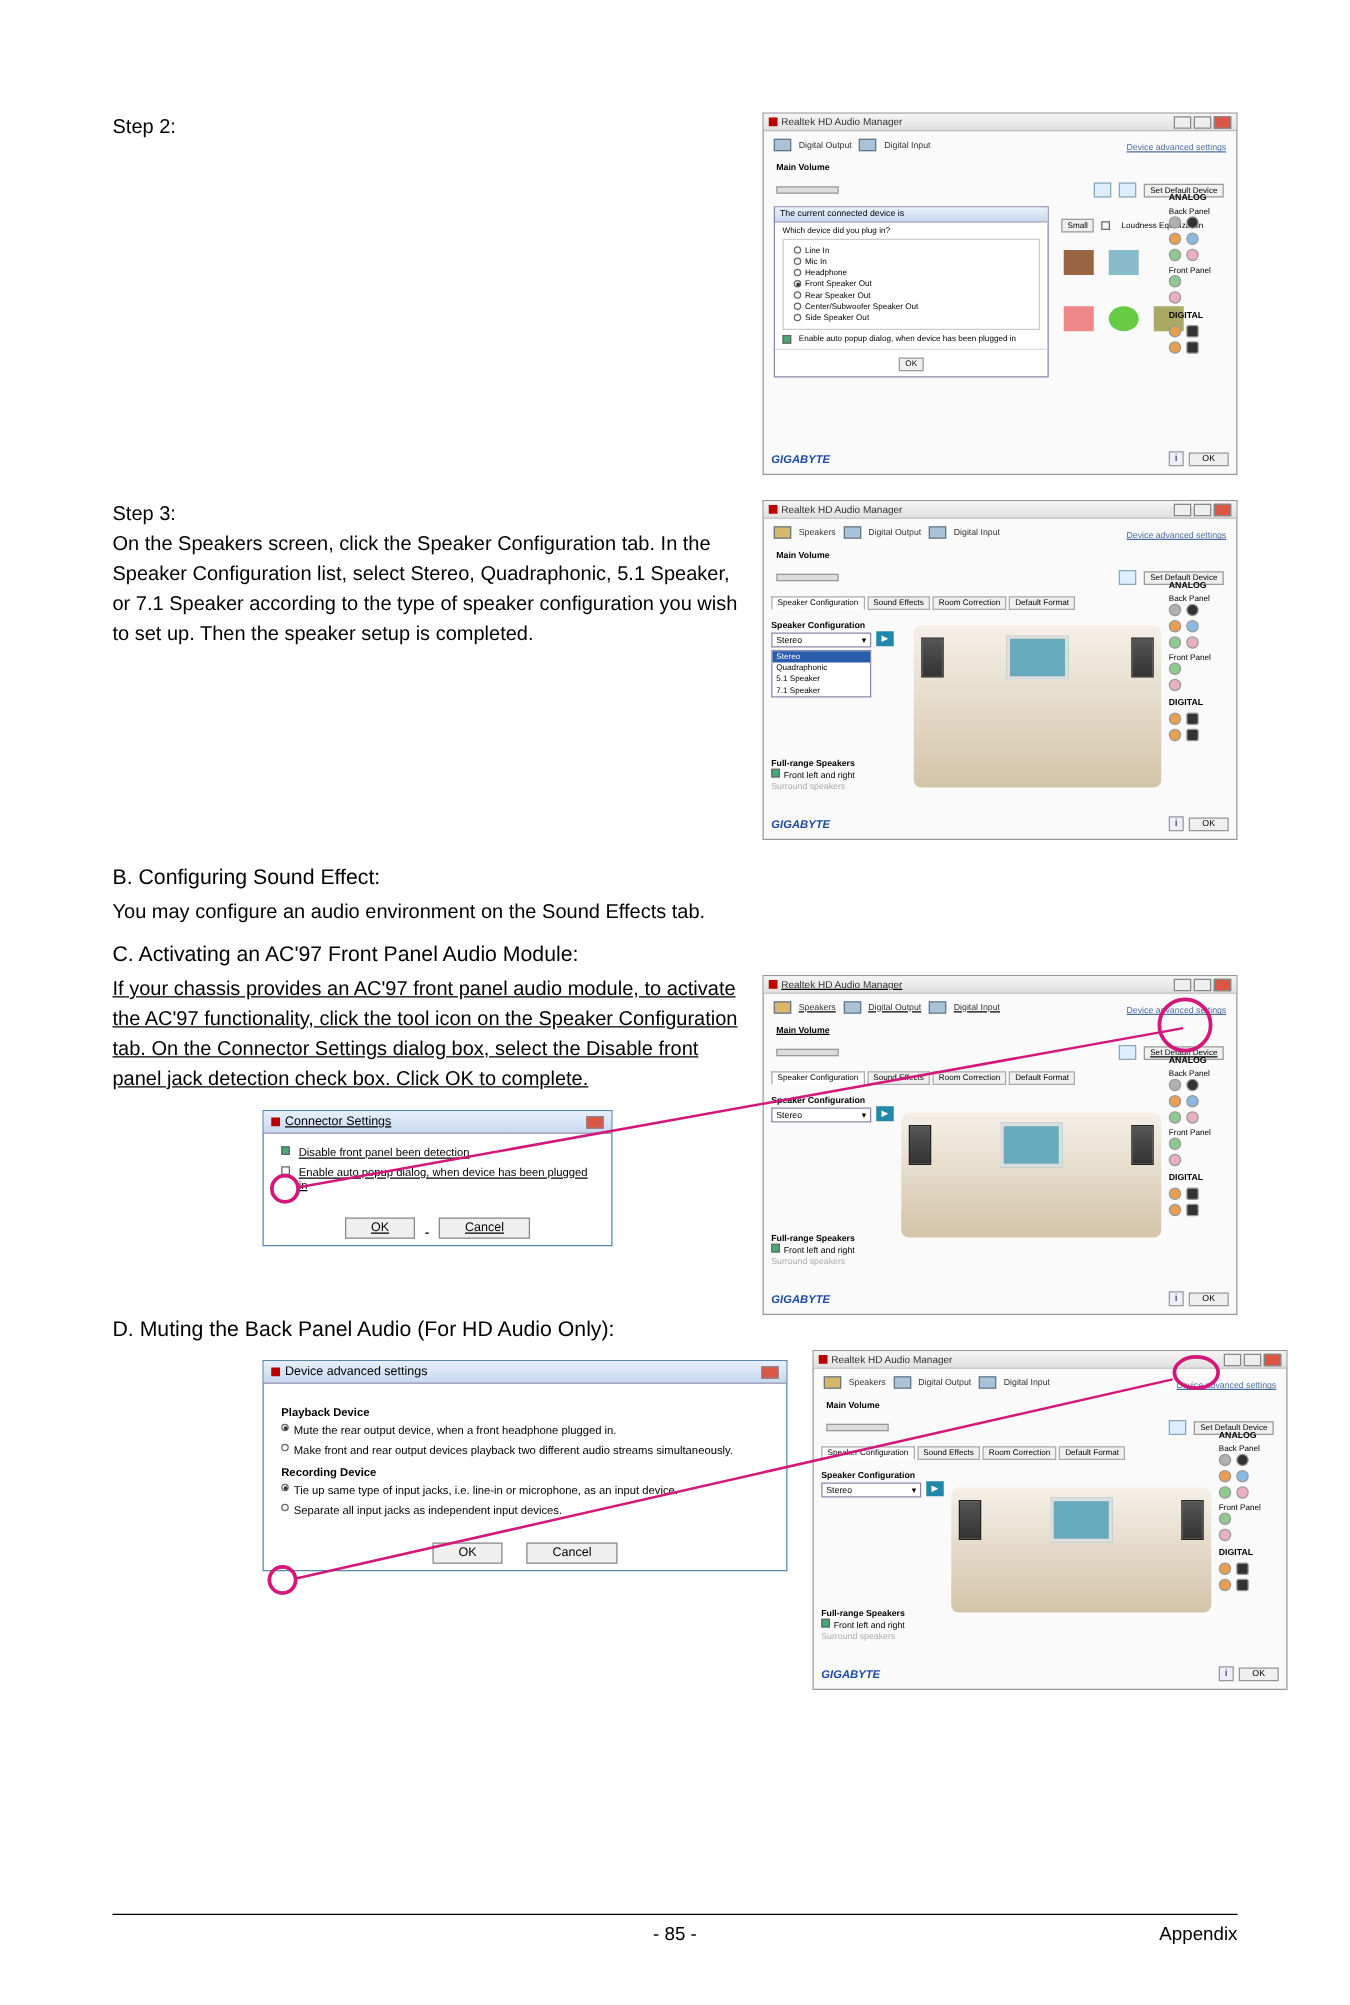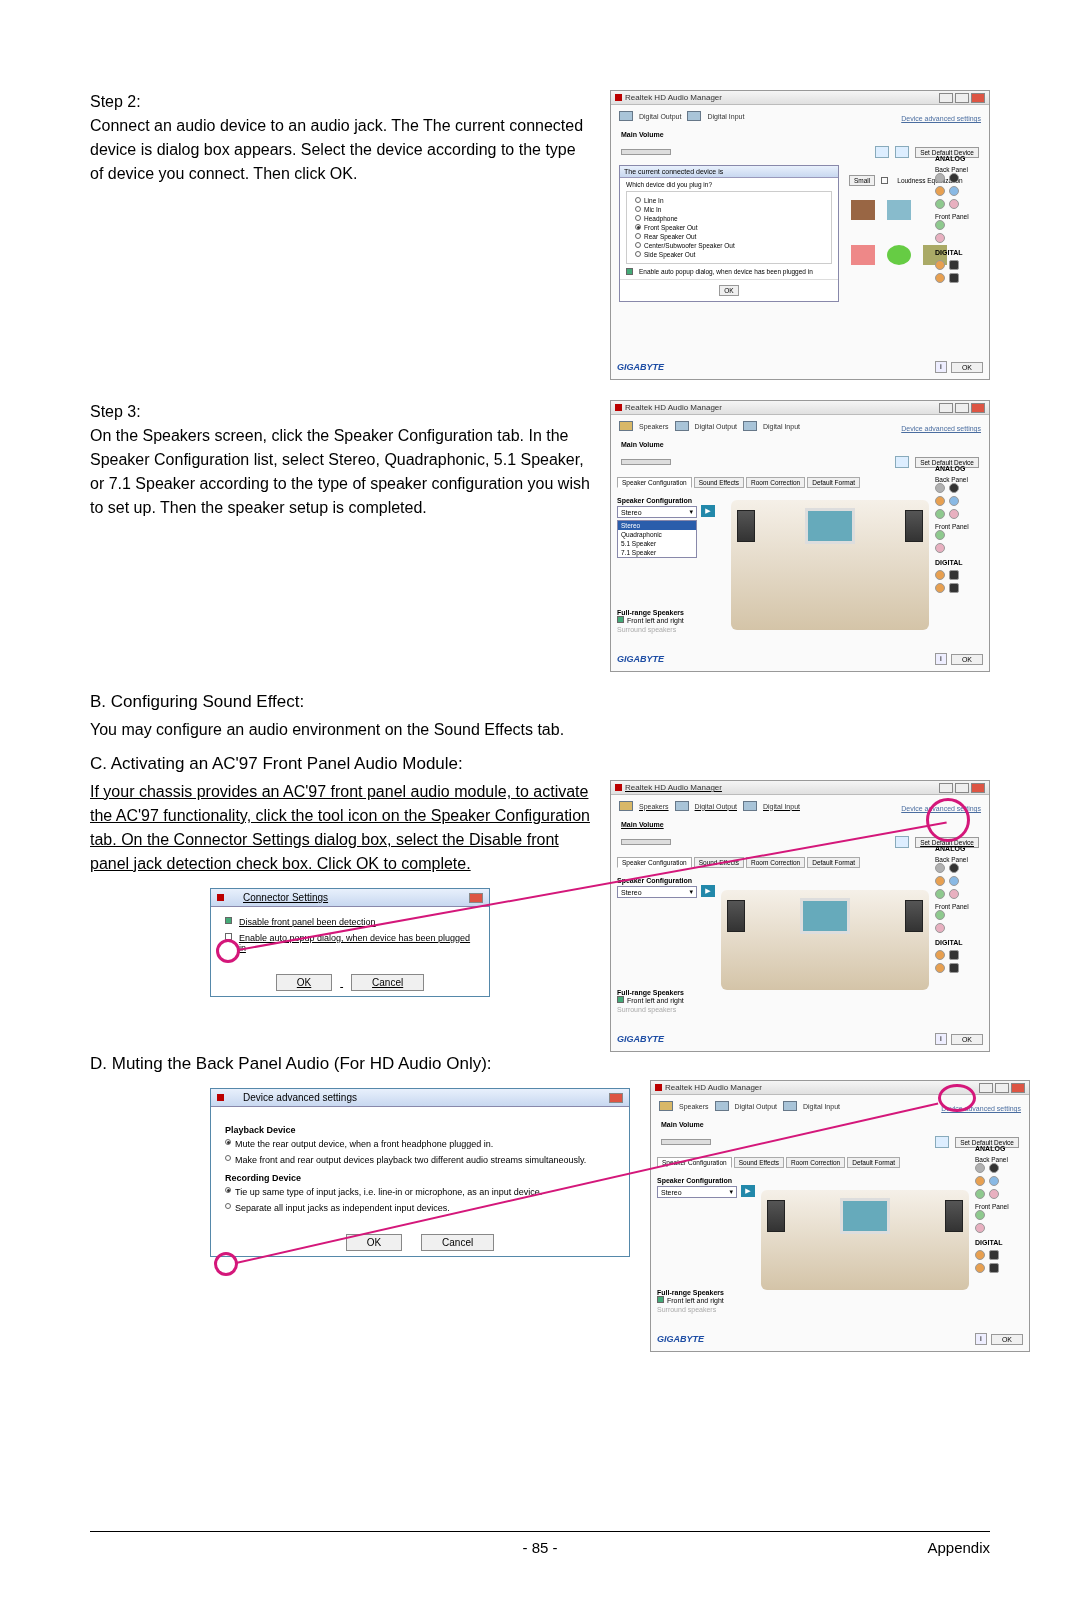--- a/index.html
+++ b/index.html
@@ -60,21 +60,21 @@
 .gb-logo { color:#1b4ba3; font-weight:bold; font-size:9px; font-style:italic; }
 .ok-foot { font-size:7px; border:1px solid #999; padding:1px 10px; background:#f0f0f0; }
 .sub-tabs { position:absolute; left:6px; top:62px; display:flex; gap:2px; }
 .sub-tab { font-size:6.5px; border:1px solid #aaa; padding:1px 4px; background:#f0f0f0; }
 .sub-tab.active { background:#fff; border-bottom-color:#fff; }
 .icon-rows { position:absolute; left:240px; top:70px; display:flex; gap:12px; }
 .ir-ic { width:24px; height:20px; background:#964; }
 .ir-ic.b { background:#8bc; }
 .ir-ic.g { background:#6c4; border-radius:50%; }
 .small-dialog { width:280px; border:1px solid #58a; background:#fff; margin-left:120px; margin-top:8px; font-size:10px; }
-.sd-title { background:linear-gradient(#e8f0fc,#c8d8f0); padding:3px 6px; display:flex; align-items:center; border-bottom:1px solid #88a;gap:15px; }
+.sd-title { background:linear-gradient(#e8f0fc,#c8d8f0); padding:3px 6px; display:flex; align-items:center; border-bottom:1px solid #88a; }
 .sd-body { padding:10px 14px; }
 .sd-opt { font-size:9px; margin-bottom:6px; display:flex; gap:4px; align-items:flex-start; }
 .sd-btn-row { text-align:center; padding:8px 0; }
 .sd-btn { font-size:10px; border:1px solid #888; padding:2px 20px; background:#f0f0f0; margin:0 8px; }
 .section-h { font-size:17px; margin: 20px 0 6px 0; }
 .section-p { font-size:16px; line-height:1.5; margin-bottom:12px; }
 .section-block { display:flex; gap:20px; align-items:flex-start; }
 .section-left { flex:1; }
 .hr-bot { position:absolute; left:90px; right:90px; bottom:72px; border-top:1px solid #000; }
 .pg-footer { position:absolute; left:90px; right:90px; bottom:48px; display:flex; justify-content:space-between; font-size:15px; }
@@ -82,21 +82,20 @@
 .arrow-line { position:absolute; border-top:2px solid #d4177a; transform-origin:left center; pointer-events:none; }
 .adv-dialog { width:420px; border:1px solid #58a; background:#fff; font-size:10px; margin-left:120px; margin-top:8px; }
 .adv-sec-h { font-size:9px; font-weight:bold; margin:8px 0 4px 0; }
 </style>
 </head>
 <body>
 
 <div class="step-block">
   <div class="step-text">
     <div>Step 2:</div>
-    <div>Connect an audio device to an audio jack. The The current connected device is dialog box appears. Select the device according to the type of device you connect. Then click OK.</div>
   </div>
   <div class="screenshot">
     <div class="titlebar">
       <div class="red-ic"></div>
       <div class="titlet">Realtek HD Audio Manager</div>
       <div class="win-btns">
           <div class="wb"></div>
           <div class="wb"></div>
           <div class="wb close"></div>
         </div>

